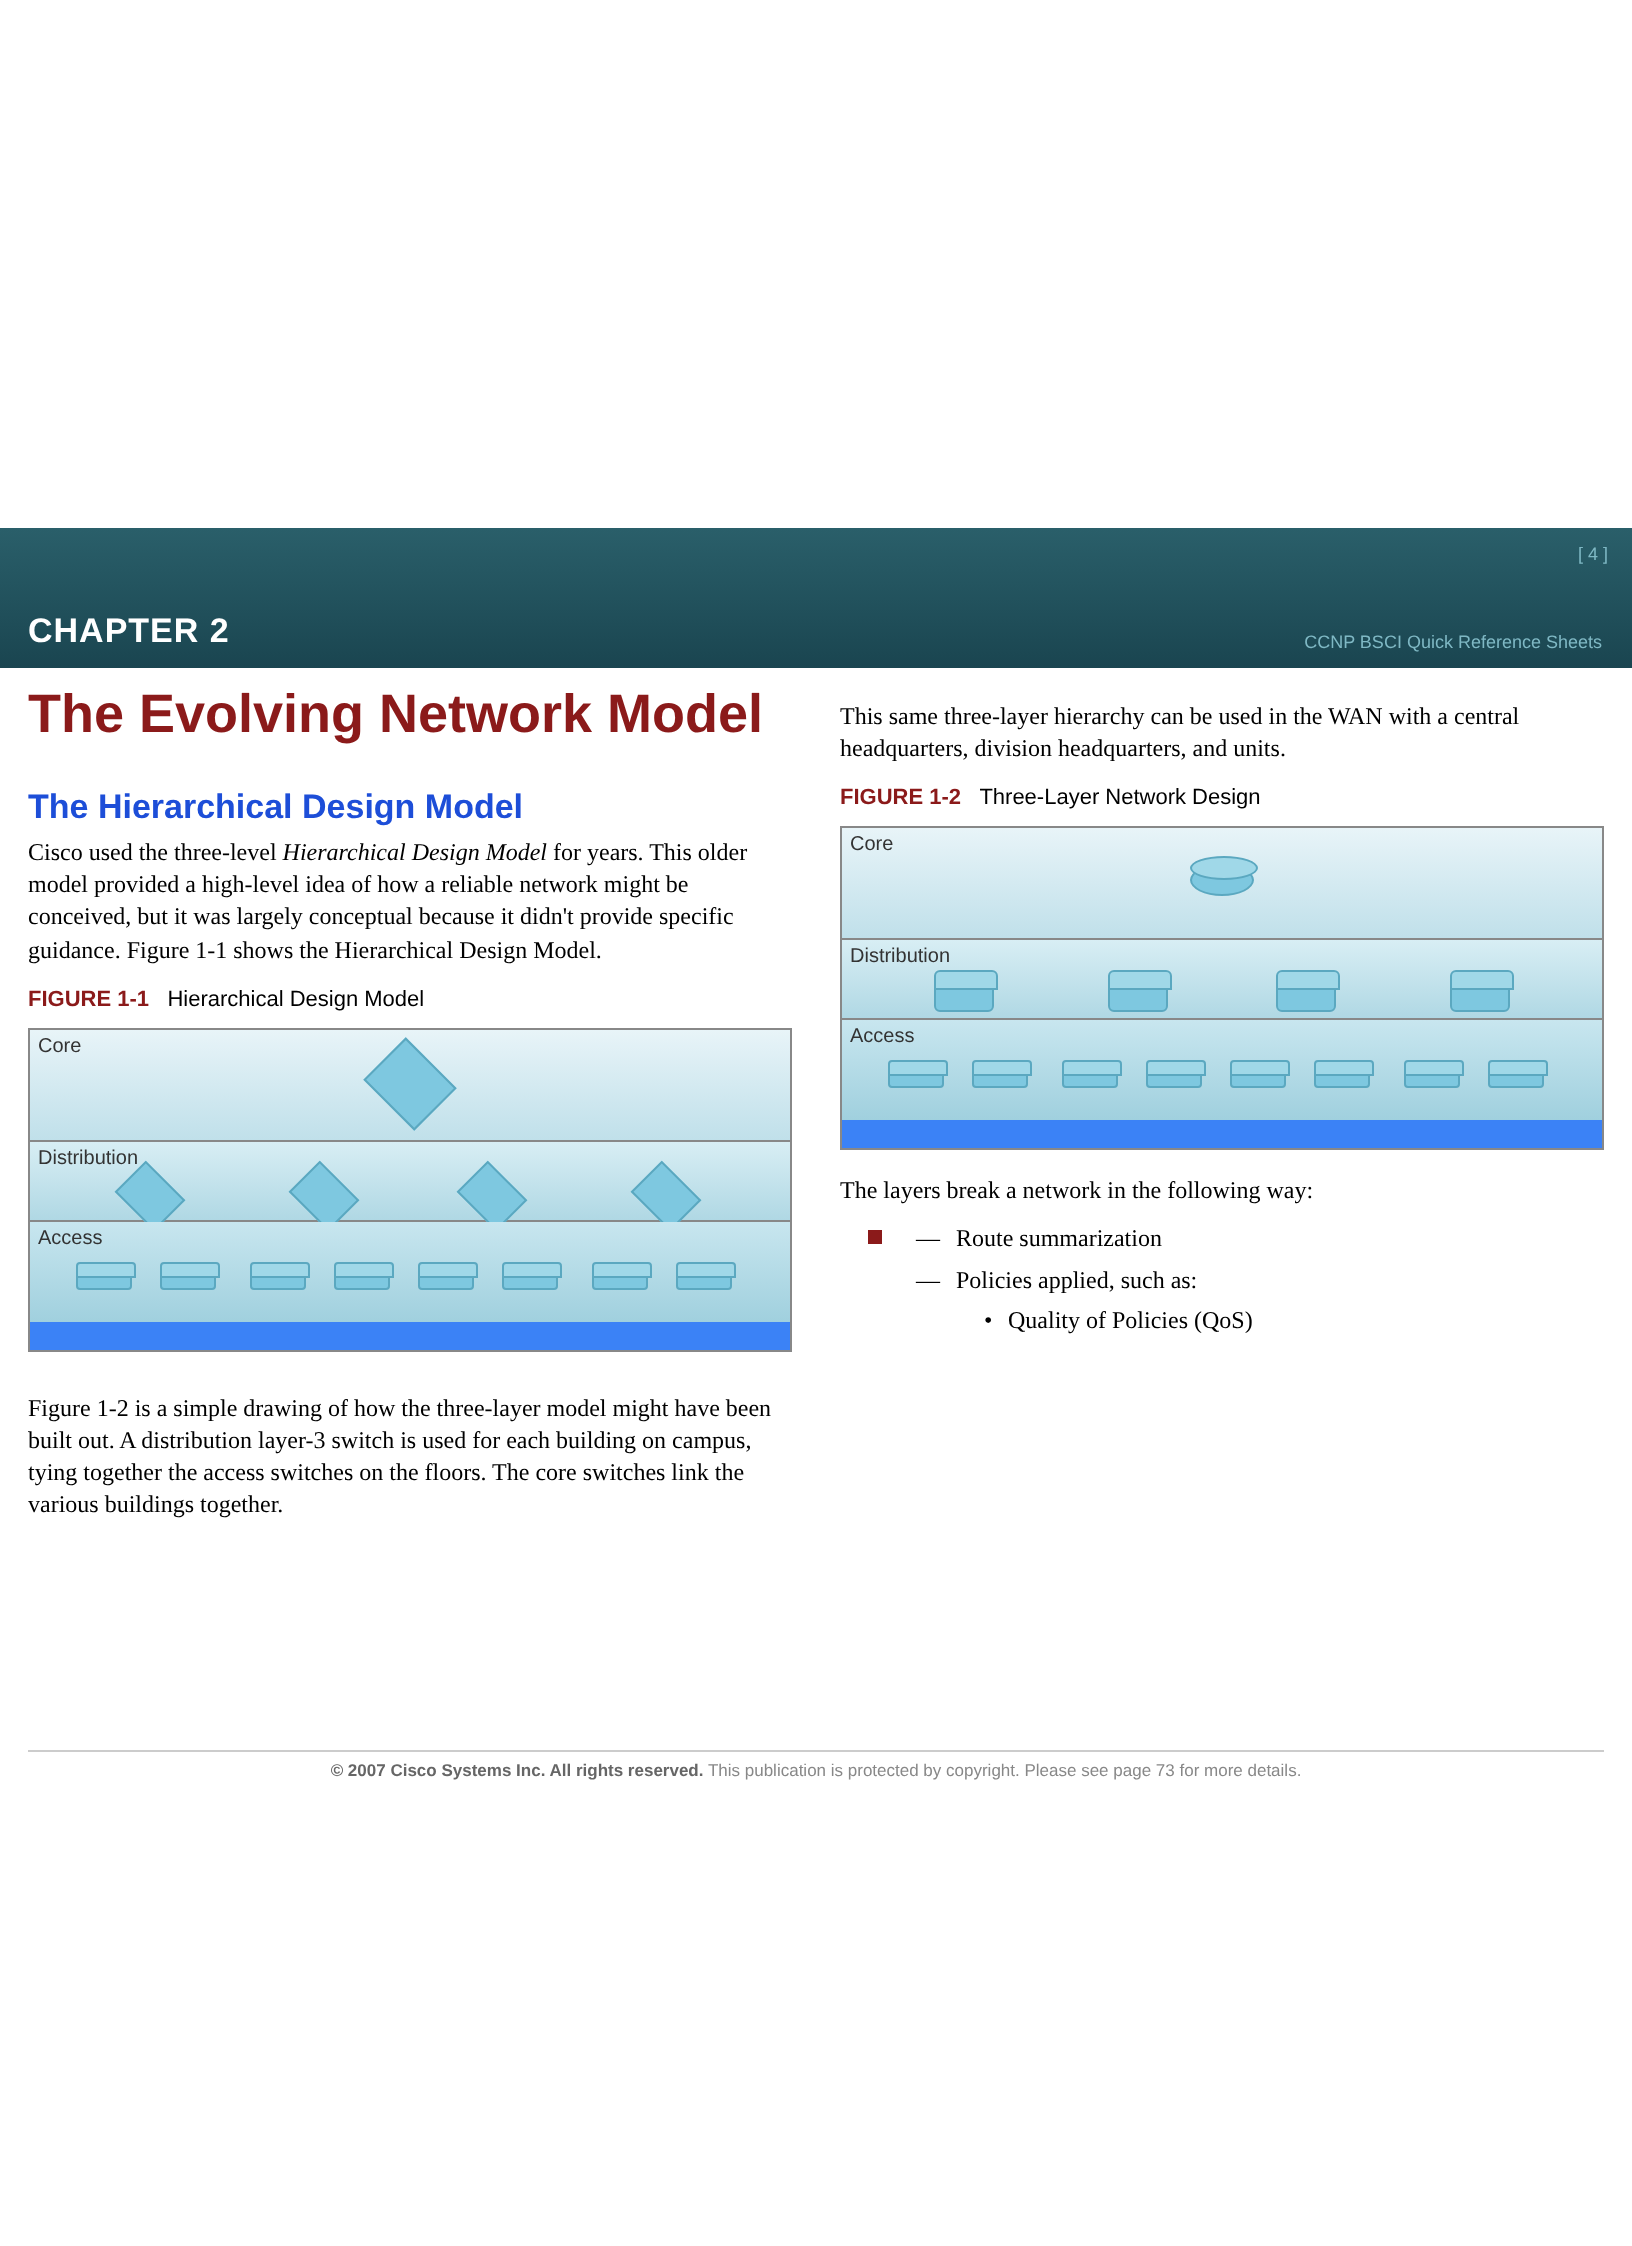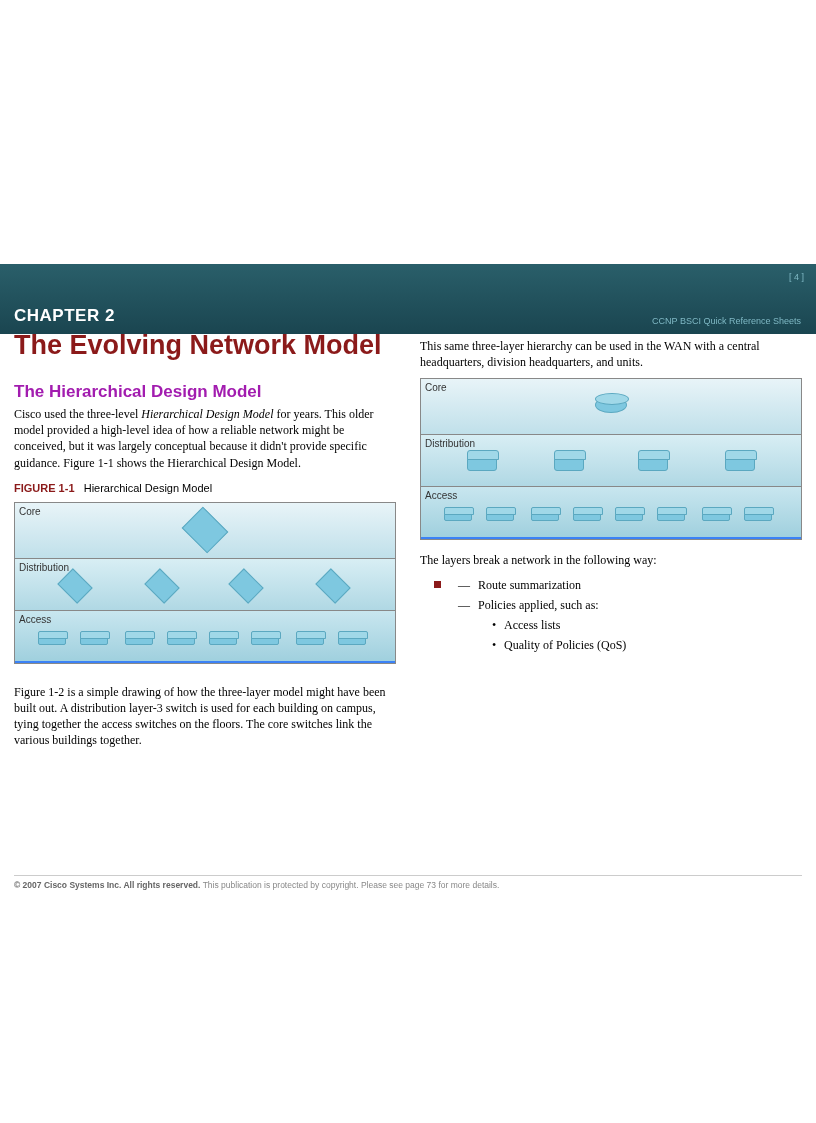--- a/index.html
+++ b/index.html
@@ -1,55 +1,55 @@
 <!DOCTYPE html>
 <html><head>
 <meta charset="utf-8">
 <style>
 *{margin:0;padding:0;box-sizing:border-box}
 body{width:816px;height:1123px;font-family:Georgia,"Times New Roman",serif;background:#fff;position:relative}
 .header-band{position:absolute;top:264px;left:0;right:0;height:70px;background:linear-gradient(to bottom,#2a5f6a 0%,#1a4550 100%);color:#fff}
 .page-num{position:absolute;top:8px;right:12px;font-size:9px;color:#7fb8c4;font-family:Arial,sans-serif}
 .chapter-label{position:absolute;bottom:8px;left:14px;font-family:Arial,sans-serif;font-weight:bold;font-size:17px;letter-spacing:0.5px}
 .ref-label{position:absolute;bottom:8px;right:15px;font-family:Arial,sans-serif;font-size:9px;color:#7fb8c4}
-.content{position:absolute;top:332px;left:14px;right:14px;display:flex;gap:24px}
+.content{position:absolute;top:344px;left:14px;right:14px;display:flex;gap:24px}
 .col{flex:1;font-size:12px;line-height:1.35;color:#000}
 .main-title{font-family:Arial,sans-serif;font-weight:bold;font-size:27px;color:#8b1a1a;line-height:1.0;margin-bottom:22px}
-.section-title{font-family:Arial,sans-serif;font-weight:bold;font-size:17px;color:#a21caf;margin-bottom:2px}
+.section-title{font-family:Arial,sans-serif;font-weight:bold;font-size:17px;color:#1d4ed8;margin-bottom:2px}
 .body-text{font-size:12px;line-height:1.35;margin-bottom:8px}
 .italic{font-style:italic}
 .fig-caption{font-family:Arial,sans-serif;font-size:11px;margin:10px 0 6px 0}
 .fig-caption b{color:#8b1a1a;font-weight:bold}
 .diagram{border:1px solid #888;background:#3b82f6;width:100%;font-family:Arial,sans-serif}
 .diagram-row{position:relative;border-bottom:1px solid #888}
 .diagram-row:last-child{border-bottom:none}
 .diagram-label{position:absolute;top:2px;left:4px;font-size:10px;color:#333;z-index:5}
 .row-core{height:56px;background:linear-gradient(to bottom,#e8f4f8,#c0e0ea)}
-.row-dist{height:52px;background:linear-gradient(to bottom,#d8eef4,#b0d8e4)}
+.row-dist{height:40px;background:linear-gradient(to bottom,#d8eef4,#b0d8e4)}
 .row-access{height:50px;background:linear-gradient(to bottom,#c8e6ef,#a0d0de)}
 .device{position:absolute;background:#7ec8e0;border:1px solid #5ba8c0}
 .switch-big{width:36px;height:30px;transform:rotate(45deg);top:12px}
 .switch-small{width:28px;height:22px;transform:rotate(45deg);top:16px}
 .router{width:32px;height:16px;border-radius:50%;top:18px;background:#7ec8e0;border:1px solid #5ba8c0}
 .router::before{content:"";position:absolute;width:32px;height:10px;border-radius:50%;background:#a0d8e8;top:-5px;left:-1px;border:1px solid #5ba8c0}
 .l3sw{width:30px;height:18px;border-radius:3px;top:18px;background:#7ec8e0;border:1px solid #5ba8c0}
 .l3sw::before{content:"";position:absolute;width:30px;height:8px;border-radius:3px 3px 0 0;background:#a0d8e8;top:-4px;left:-1px;border:1px solid #5ba8c0}
 .assw{width:28px;height:12px;border-radius:2px;top:22px;background:#7ec8e0;border:1px solid #5ba8c0}
 .assw::before{content:"";position:absolute;width:28px;height:6px;border-radius:2px 2px 0 0;background:#a0d8e8;top:-3px;left:-1px;border:1px solid #5ba8c0}
 svg.lines{position:absolute;top:0;left:0;width:100%;height:100%;pointer-events:none}
 .bullet-list{margin:6px 0 0 14px}
 .bullet-list li{list-style:none;margin-bottom:6px;position:relative;padding-left:14px;font-size:12px;line-height:1.35}
 .bullet-list>li::before{content:"";position:absolute;left:0;top:4px;width:7px;height:7px;background:#8b1a1a}
 .dash-list{margin:4px 0 0 10px}
 .dash-list li{list-style:none;margin-bottom:4px;position:relative;padding-left:20px;font-size:12px}
 .dash-list li::before{content:"—";position:absolute;left:0}
 .dot-list{margin:4px 0 0 14px}
 .dot-list li{list-style:none;margin-bottom:4px;position:relative;padding-left:12px;font-size:12px}
 .dot-list li::before{content:"•";position:absolute;left:0}
-.footer{position:absolute;top:875px;left:14px;right:14px;text-align:left;font-family:Arial,sans-serif;font-size:8.5px;color:#888;border-top:1px solid #ccc;padding-top:4px}
+.footer{position:absolute;top:875px;left:14px;right:14px;text-align:center;font-family:Arial,sans-serif;font-size:8.5px;color:#888;border-top:1px solid #ccc;padding-top:4px}
 .footer b{color:#666}
 </style>
 </head>
 <body>
 
 <div class="header-band">
   <div class="page-num">[ 4 ]</div>
   <div class="chapter-label">CHAPTER 2</div>
   <div class="ref-label">CCNP BSCI Quick Reference Sheets</div>
 </div>
@@ -102,20 +102,23 @@
         <div class="device assw" style="left:74%"></div>
         <div class="device assw" style="left:85%"></div>
       </div>
     </div>
 
     <p class="body-text" style="margin-top:20px">Figure 1-2 is a simple drawing of how the three-layer model might have been built out. A distribution layer-3 switch is used for each building on campus, tying together the access switches on the floors. The core switches link the various buildings together.</p>
   </div>
 
   <div class="col">
     <p class="body-text" style="margin-top:6px">This same three-layer hierarchy can be used in the WAN with a central headquarters, division headquarters, and units.</p>
+    <p class="fig-caption">
+      <b>FIGURE 1-2</b>&nbsp;&nbsp;&nbsp;<span>Three-Layer Network Design</span>
+    </p>
 
     <div class="diagram" style="position:relative;height:162px">
       <svg class="lines" viewBox="0 0 380 162" preserveAspectRatio="none">
         <line x1="190" y1="30" x2="60" y2="82" stroke="#333" stroke-width="1"></line>
         <line x1="190" y1="30" x2="148" y2="82" stroke="#333" stroke-width="1"></line>
         <line x1="190" y1="30" x2="232" y2="82" stroke="#333" stroke-width="1"></line>
         <line x1="190" y1="30" x2="320" y2="82" stroke="#333" stroke-width="1"></line>
         <line x1="60" y1="92" x2="38" y2="136" stroke="#333" stroke-width="1"></line>
         <line x1="60" y1="92" x2="82" y2="136" stroke="#333" stroke-width="1"></line>
         <line x1="148" y1="92" x2="126" y2="136" stroke="#333" stroke-width="1"></line>
@@ -150,21 +153,20 @@
     </div>
 
     <p class="body-text" style="margin-top:12px">The layers break a network in the following way:</p>
     <ul class="bullet-list">
       <li>
         <ul class="dash-list">
           <li>Route summarization</li>
           <li>
             <span>Policies applied, such as:</span>
             <ul class="dot-list">
-              <li>Access lists</li>
               <li>Quality of Policies (QoS)</li>
             </ul>
           </li>
         </ul>
       </li>
     </ul>
   </div>
 </div>
 
 <div class="footer">

